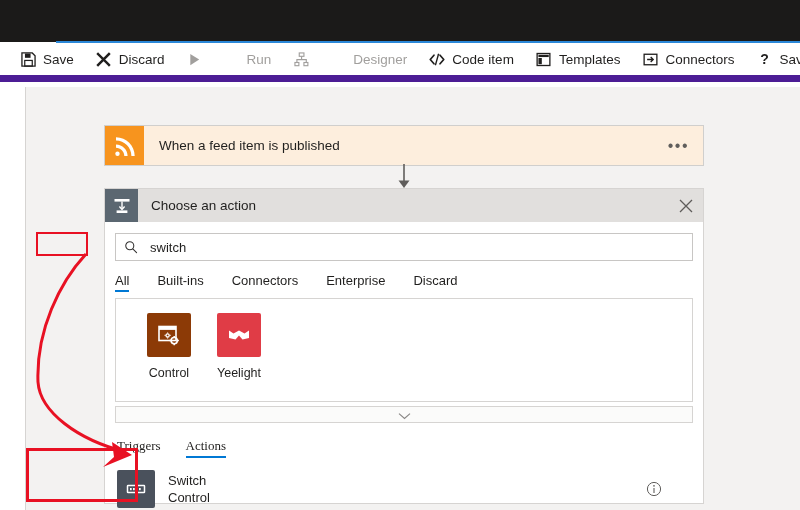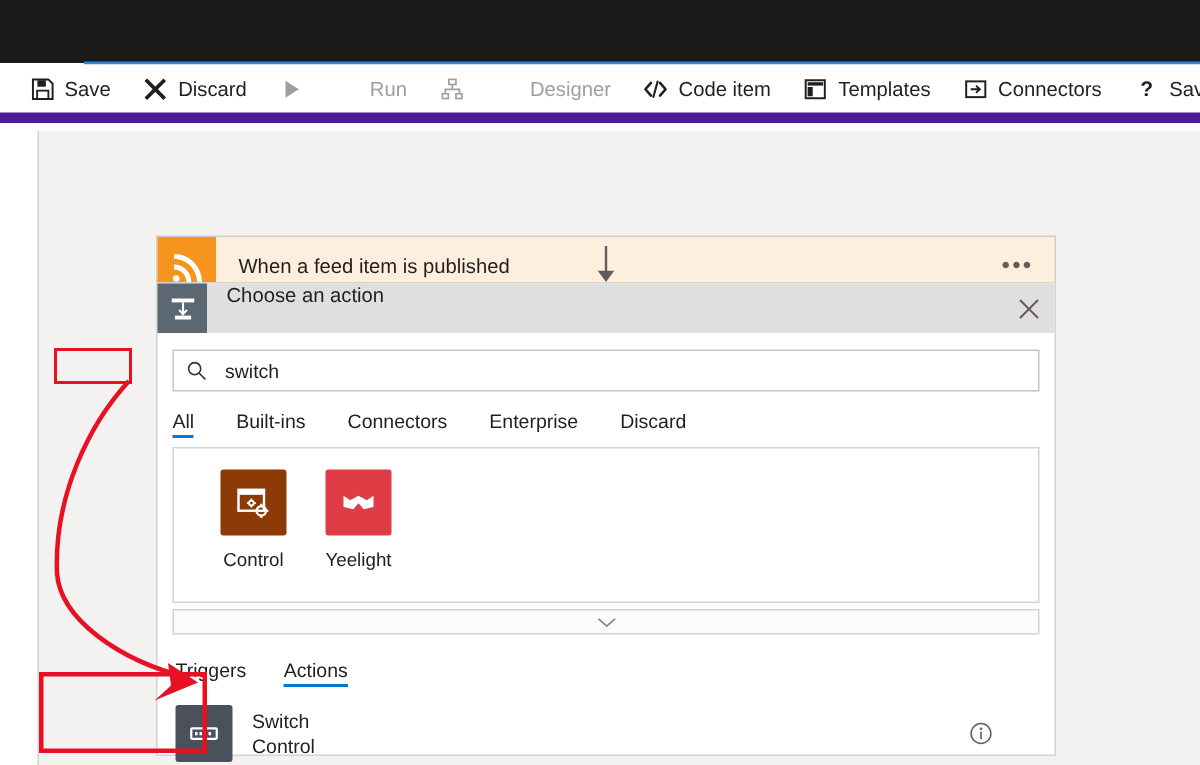--- a/index.html
+++ b/index.html
@@ -82,21 +82,20 @@
   
   .trigger-card {
     position: absolute;
     left: 104px; top: 125px;
     width: 600px; height: 41px;
     background: #fdeedd;
     border: 1px solid #d0cfcd;
     box-sizing: border-box;
     display: flex;
     align-items: center;
-    margin-top: 32px;
   }
   .trigger-icon {
     width: 39px; height: 39px;
     background: #f7941e;
     flex: 0 0 auto;
     display: flex;
     align-items: center;
     justify-content: center;
   }
   .trigger-title {
@@ -128,21 +127,21 @@
     width: 600px; height: 316px;
     background: #ffffff;
     border: 1px solid #d6d4d2;
     box-sizing: border-box;
   }
   .panel-header {
     position: relative;
     height: 33px;
     background: #e1dfdd;
     display: flex;
-    align-items: flex-start;
+    align-items: center;
   }
   .panel-header-icon {
     width: 33px; height: 33px;
     background: #5b6771;
     flex: 0 0 auto;
     display: flex;
     align-items: center;
     justify-content: center;
   }
   .panel-title {
@@ -262,20 +261,21 @@
     justify-content: center;
     cursor: pointer;
   }
 
   
   .res-tabs {
     display: flex;
     align-items: flex-end;
     margin: 12px 0 0 12px;
     height: 23px;
+    font-family: Liberation Serif, serif;
   }
   .res-tab {
     font-size: 13px;
     color: #201f1e;
     margin-right: 25px;
     padding-bottom: 4px;
     position: relative;
     cursor: pointer;
   }
   .res-tab.active::after {

